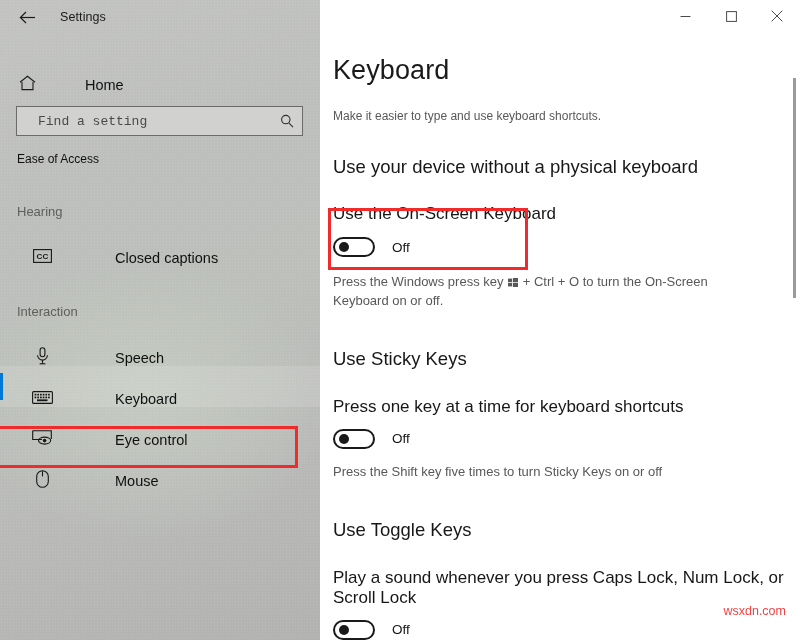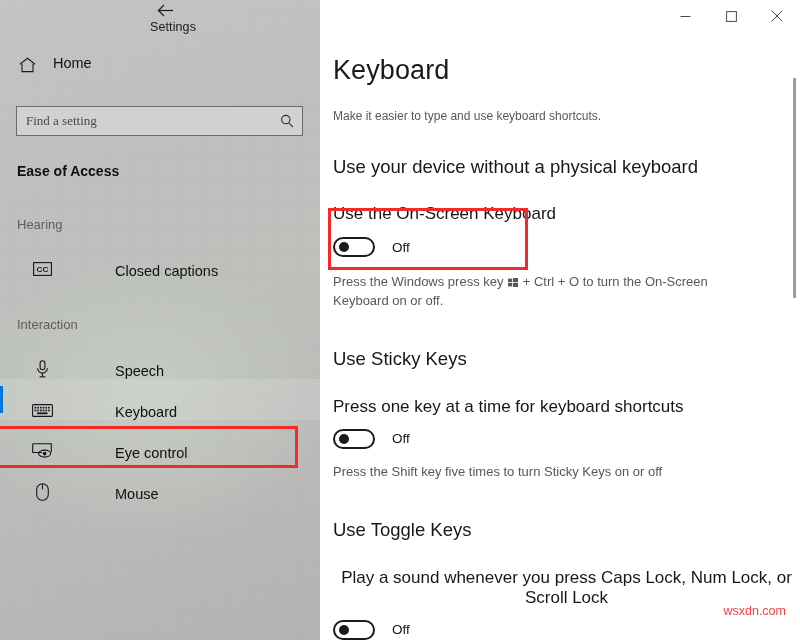--- a/index.html
+++ b/index.html
@@ -43,43 +43,43 @@
     background-position: 0 0, 1px 2px;
     opacity: 0.85;
   }
   .sidebar > * { position: relative; z-index: 2; }
 
   .sb-titlebar {
     display: flex;
     align-items: center;
     height: 34px;
     padding-left: 10px;
-    flex-direction: column;
   }
   .back-btn {
     width: 34px; height: 30px;
     display: flex; align-items: center; justify-content: center;
     color: #1b1b1b;
     font-size: 16px;
     line-height: 1;
   }
   .back-btn svg { display: block; }
   .sb-title {
     margin-left: 16px;
     font-size: 12.5px;
     color: #1b1b1b;
     letter-spacing: 0.1px;
   }
 
   .home-row {
     display: flex;
-    align-items: flex-start;
+    align-items: flex-end;
     height: 38px;
     margin-top: 21px;
     padding-left: 17px;
+    gap: 32px;
   }
   .home-icon {
     width: 20px; height: 20px;
     display: flex; align-items: center; justify-content: center;
     color: #1b1b1b;
     margin-right: 16px;
   }
   .home-label {
     font-size: 14.5px;
     color: #111111;
@@ -94,42 +94,42 @@
     background: #d1d2d0;
     border: 1px solid #6b6c6a;
     display: flex;
     align-items: center;
   }
   .search-input {
     flex: 1;
     border: 0;
     outline: 0;
     background: transparent;
-    font-family: Liberation Serif, serif;
+    font-family: Liberation Mono, monospace;
     font-size: 13px;
     color: #3d3e3c;
-    padding: 0 28px 0 9px;
+    padding: 0 28px 0 21px;
     height: 100%;
   }
   .search-input::placeholder { color: #4a4b49; opacity: 1; }
   .search-icon {
     position: absolute;
     right: 8px;
     top: 50%;
     transform: translateY(-50%);
     color: #2c2d2b;
     display: flex;
   }
 
   .section-title {
-    font-size: 14px;
-    font-weight: bold;
+    font-size: 12px;
+    font-weight: normal;
     color: #101010;
     padding-left: 17px;
-    margin-top: 27px;
+    margin-top: 16px;
   }
 
   .group-label {
     font-size: 13px;
     color: #5e5f5d;
     padding-left: 17px;
     margin-top: 38px;
     margin-bottom: 6px;
   }
 
@@ -474,21 +474,21 @@
           <div class="knob"></div>
         </div>
         <div class="toggle-state">Off</div>
       </div>
 
 
       <div class="hint" style="margin-top:14px;">Press the Shift key five times to turn Sticky Keys on or off</div>
 
       <h2 class="h2" style="margin-top:37px;">Use Toggle Keys</h2>
 
-      <div class="setting-label" style="margin-top:27px;text-align:center;">Play a sound whenever you press Caps Lock, Num Lock, or Scroll Lock</div>
+      <div class="setting-label" style="margin-top:27px;">Play a sound whenever you press Caps Lock, Num Lock, or Scroll Lock</div>
 
       <div class="toggle-row" style="margin-top:12px;">
         <div class="toggle">
           <div class="knob"></div>
         </div>
         <div class="toggle-state">Off</div>
       </div>
 
     </div>
 

